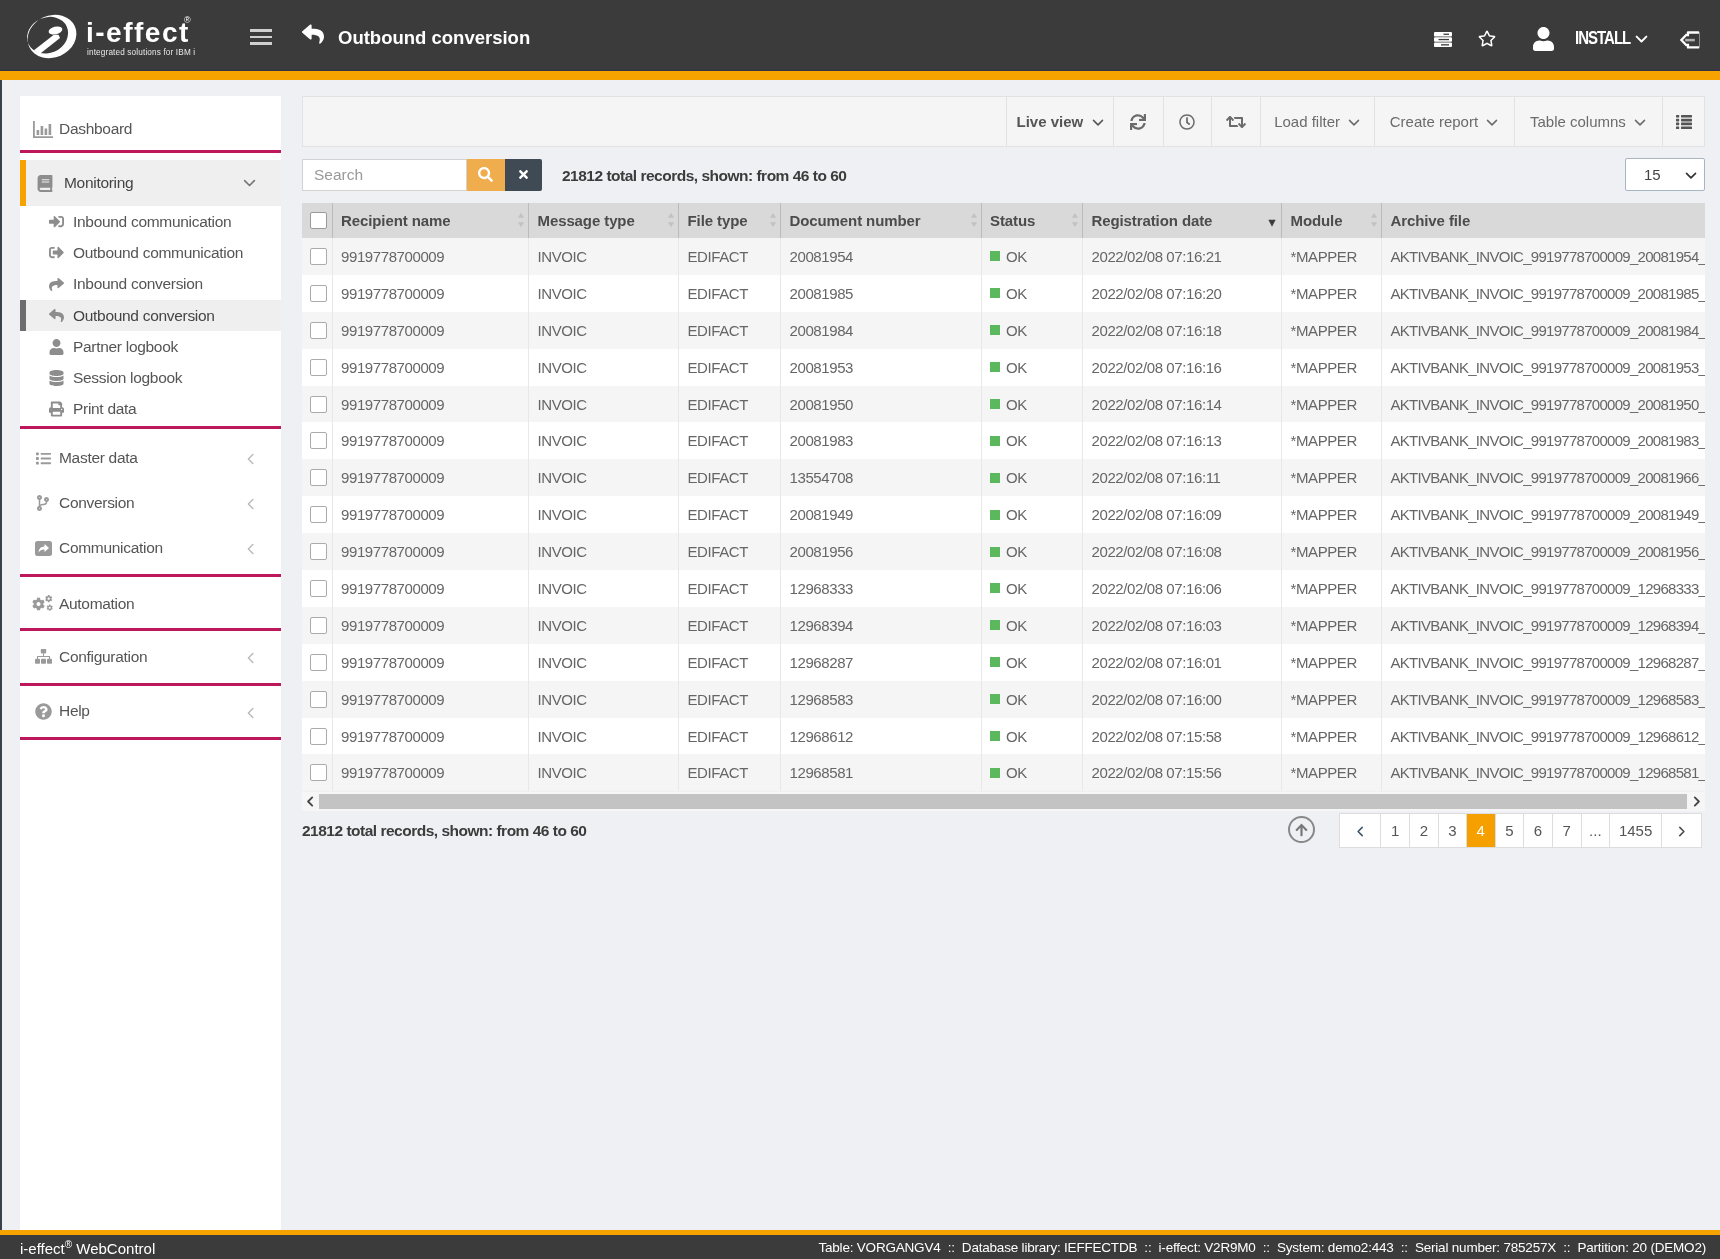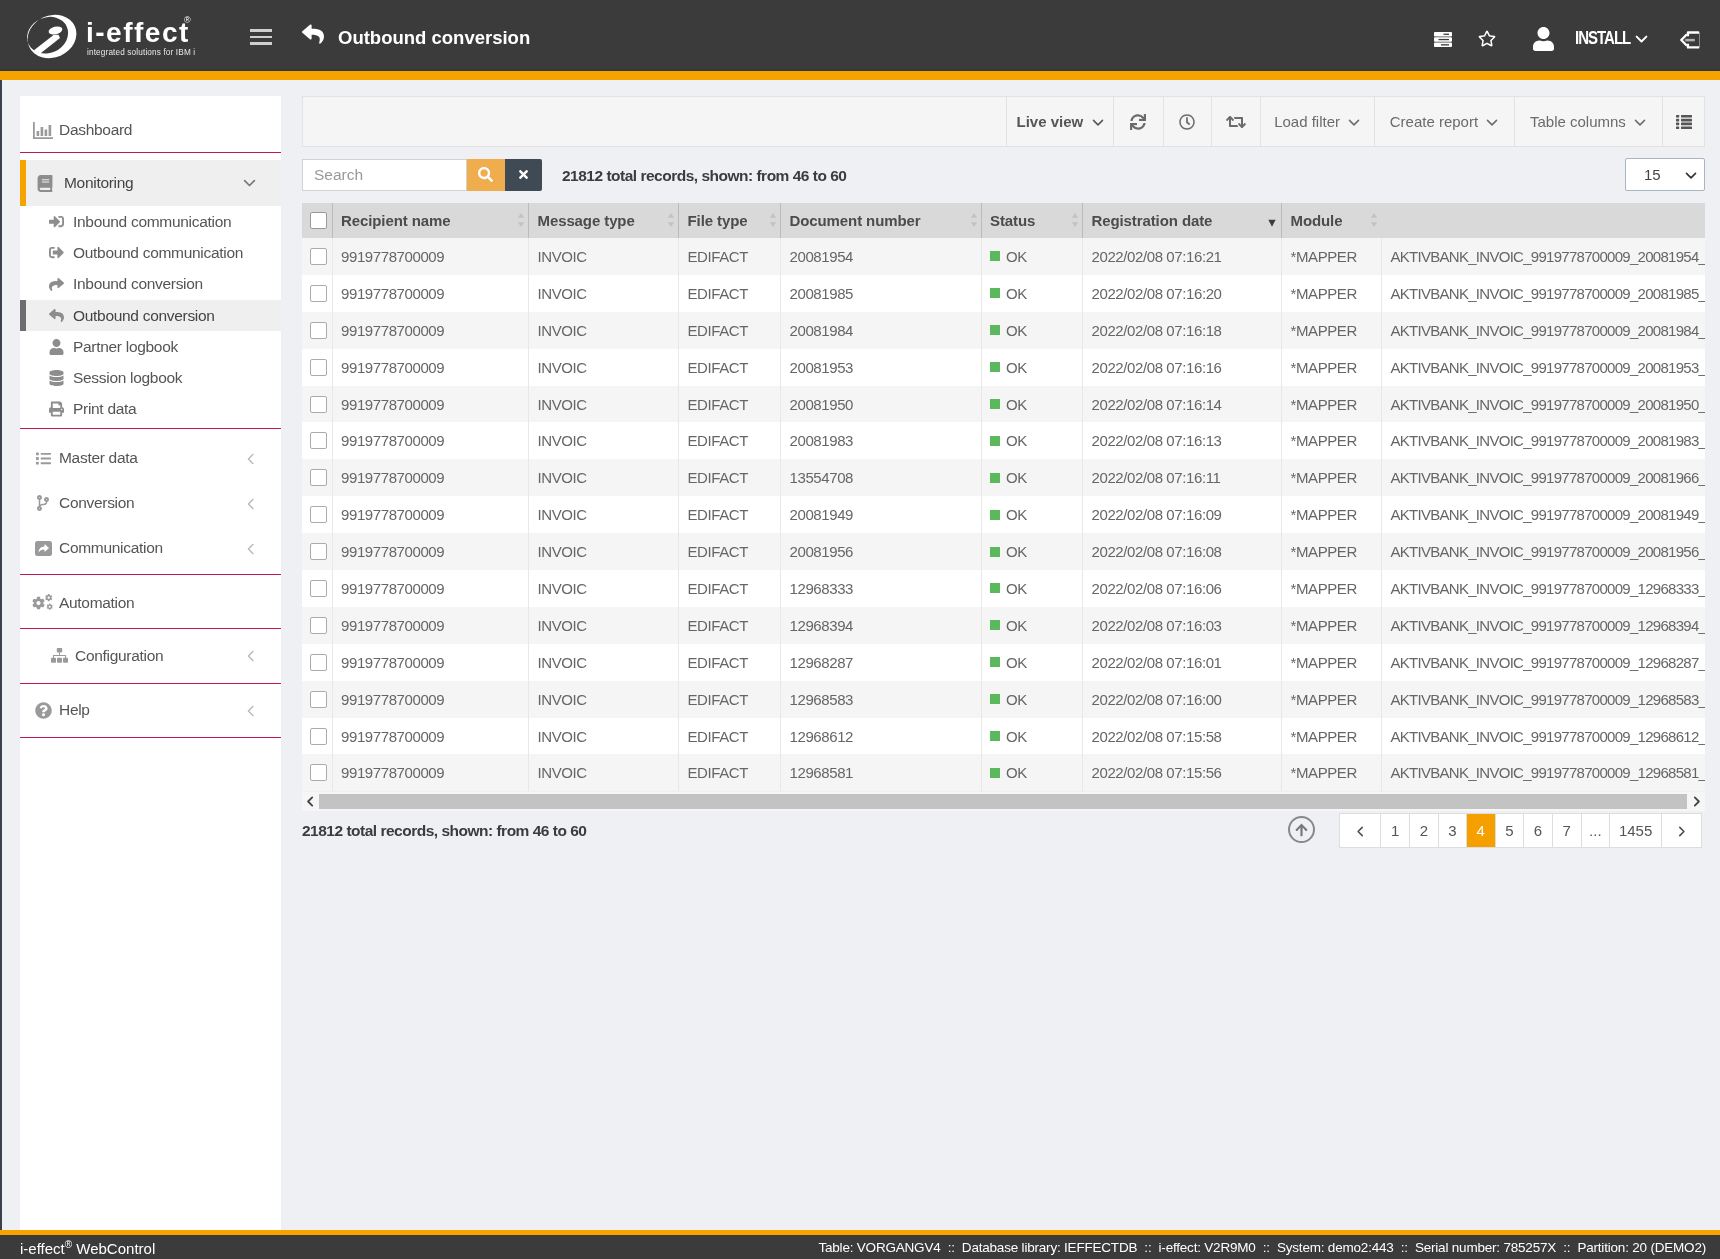--- a/index.html
+++ b/index.html
@@ -7,21 +7,21 @@
 .abs { position:absolute; }
 
 #hdr { position:absolute; left:0; top:0; width:1720px; height:71px; background:#3b3b3b; border-bottom:0; box-shadow: inset 0 -2px 0 #33363e; }
 #stripe { position:absolute; left:0; top:71px; width:1720px; height:9px; background:#f6a300; }
 #leftedge { position:absolute; left:0; top:80px; width:2px; height:1150px; background:#3a414b; }
 
 #sidebar { position:absolute; left:20px; top:96px; width:261px; height:1134px; background:#fff; }
 .sitem { position:relative; display:flex; align-items:center; color:#555; font-size:15.5px; letter-spacing:-0.3px; }
 .sitem .ic { width:26px; margin-left:10px; display:flex; justify-content:center; }
 .sitem .lbl { margin-left:3px; }
-.sep { border-bottom:1px solid #be185d; }
+.sep { border-bottom:3px solid #be185d; }
 .subitem { position:relative; height:31.3px; display:flex; align-items:center; color:#555; font-size:15.5px; letter-spacing:-0.3px; }
 .subitem .ic { width:22px; margin-left:25px; display:flex; justify-content:center; }
 .subitem .lbl { margin-left:6px; }
 
 #toolbar { position:absolute; left:302px; top:96px; width:1403px; height:51px; background:#f5f5f6; border:1px solid #e2e2e4; }
 .tbtn { position:absolute; top:0; height:49px; border-left:1px solid #e2e2e4; display:flex; align-items:center; justify-content:center; color:#6b6b6b; font-size:15px; }
 
 #tbl { position:absolute; left:302px; top:202.5px; width:1402.5px; background:#fff; }
 .hrow { position:relative; height:35.5px; background:#d9d9d9; }
 .hcell { position:absolute; top:0; height:35.5px; border-left:1px solid #bbbbbc; display:flex; align-items:center; font-weight:bold; color:#4c4c4c; font-size:15px; letter-spacing:-0.1px; padding-left:8.5px; }
@@ -227,21 +227,21 @@
           <g transform="translate(13,0) scale(0.0145)">
             <path fill="#9a9a9a" d="M487.4 315.7l-42.6-24.6c4.3-23.2 4.3-47 0-70.2l42.6-24.6c4.9-2.8 7.1-8.6 5.5-14-11.1-35.6-30-67.8-54.7-94.6-3.8-4.1-10-5.1-14.8-2.3L380.8 110c-17.9-15.4-38.5-27.3-60.8-35.1V25.8c0-5.6-3.9-10.5-9.4-11.7-36.7-8.2-74.3-7.8-109.2 0-5.5 1.2-9.4 6.1-9.4 11.7V75c-22.2 7.9-42.8 19.8-60.8 35.1L88.7 85.5c-4.9-2.8-11-1.9-14.8 2.3-24.7 26.7-43.6 58.9-54.7 94.6-1.7 5.4.6 11.2 5.5 14L67.3 221c-4.3 23.2-4.3 47 0 70.2l-42.6 24.6c-4.9 2.8-7.1 8.6-5.5 14 11.1 35.6 30 67.8 54.7 94.6 3.8 4.1 10 5.1 14.8 2.3l42.6-24.6c17.9 15.4 38.5 27.3 60.8 35.1v49.2c0 5.6 3.9 10.5 9.4 11.7 36.7 8.2 74.3 7.8 109.2 0 5.5-1.2 9.4-6.1 9.4-11.7v-49.2c22.2-7.9 42.8-19.8 60.8-35.1l42.6 24.6c4.9 2.8 11 1.9 14.8-2.3 24.7-26.7 43.6-58.9 54.7-94.6 1.5-5.5-.7-11.3-5.6-14.1zM256 336c-44.1 0-80-35.9-80-80s35.9-80 80-80 80 35.9 80 80-35.9 80-80 80z"></path>
           </g>
           <g transform="translate(14.5,9.5) scale(0.0125)">
             <path fill="#9a9a9a" d="M487.4 315.7l-42.6-24.6c4.3-23.2 4.3-47 0-70.2l42.6-24.6c4.9-2.8 7.1-8.6 5.5-14-11.1-35.6-30-67.8-54.7-94.6-3.8-4.1-10-5.1-14.8-2.3L380.8 110c-17.9-15.4-38.5-27.3-60.8-35.1V25.8c0-5.6-3.9-10.5-9.4-11.7-36.7-8.2-74.3-7.8-109.2 0-5.5 1.2-9.4 6.1-9.4 11.7V75c-22.2 7.9-42.8 19.8-60.8 35.1L88.7 85.5c-4.9-2.8-11-1.9-14.8 2.3-24.7 26.7-43.6 58.9-54.7 94.6-1.7 5.4.6 11.2 5.5 14L67.3 221c-4.3 23.2-4.3 47 0 70.2l-42.6 24.6c-4.9 2.8-7.1 8.6-5.5 14 11.1 35.6 30 67.8 54.7 94.6 3.8 4.1 10 5.1 14.8 2.3l42.6-24.6c17.9 15.4 38.5 27.3 60.8 35.1v49.2c0 5.6 3.9 10.5 9.4 11.7 36.7 8.2 74.3 7.8 109.2 0 5.5-1.2 9.4-6.1 9.4-11.7v-49.2c22.2-7.9 42.8-19.8 60.8-35.1l42.6 24.6c4.9 2.8 11 1.9 14.8-2.3 24.7-26.7 43.6-58.9 54.7-94.6 1.5-5.5-.7-11.3-5.6-14.1zM256 336c-44.1 0-80-35.9-80-80s35.9-80 80-80 80 35.9 80 80-35.9 80-80 80z"></path>
           </g>
         </svg>
       </span>
       <span class="lbl">Automation</span>
     </div>
-<div class="sitem sep" style="height:55px;padding-left:16px;">
+<div class="sitem sep" style="height:55px;">
       <span class="ic">
         <svg width="17" height="15" viewBox="0 0 17 15">
           <g fill="#9a9a9a">
 <rect x="5.8" y="0" width="5.4" height="4.4" rx="0.8"></rect>
 <rect x="8" y="4.4" width="1" height="2.6"></rect>
 <rect x="2" y="7" width="13" height="1"></rect>
             <rect x="2" y="7" width="1" height="3"></rect>
             <rect x="14" y="7" width="1" height="3"></rect>
 <rect x="0" y="9.8" width="5" height="5" rx="0.8"></rect>
             <rect x="6" y="9.8" width="5" height="5" rx="0.8"></rect>
@@ -354,20 +354,21 @@
           <path d="M4.5 1 L8 6.5 H1 Z" fill="#c2c2c4"></path>
           <path d="M4.5 17 L1 11.5 H8 Z" fill="#c2c2c4"></path>
         </svg></div>
 <div class="hcell" style="left:780.0px;width:199.0px;">Registration date<svg class="sort" style="right:5px;margin-top:-5px;" width="11" height="10" viewBox="0 0 11 10">
           <path d="M5.5 10 L0.5 0.5 H10.5 Z" fill="#3c3c3c"></path>
         </svg></div>
 <div class="hcell" style="left:979.0px;width:100.0px;">Module<svg class="sort" style="right:3px" width="9" height="18" viewBox="0 0 9 18">
           <path d="M4.5 1 L8 6.5 H1 Z" fill="#c2c2c4"></path>
           <path d="M4.5 17 L1 11.5 H8 Z" fill="#c2c2c4"></path>
         </svg></div>
+<div class="hcell" style="left:1079.0px;width:323.5px;">Archive file</div>
 </div>
 <div class="drow odd">
 <div class="dcell" style="left:0.0px;width:29.5px;border-left:none;padding-left:0;">
         <span class="cbr"></span>
       </div>
 <div class="dcell" style="left:29.5px;width:196.5px;">9919778700009</div>
 <div class="dcell" style="left:226.0px;width:150.0px;">INVOIC</div>
 <div class="dcell" style="left:376.0px;width:102.0px;">EDIFACT</div>
 <div class="dcell" style="left:478.0px;width:200.5px;">20081954</div>
 <div class="dcell" style="left:678.5px;width:101.5px;"><span class="oksq"></span>OK</div>

